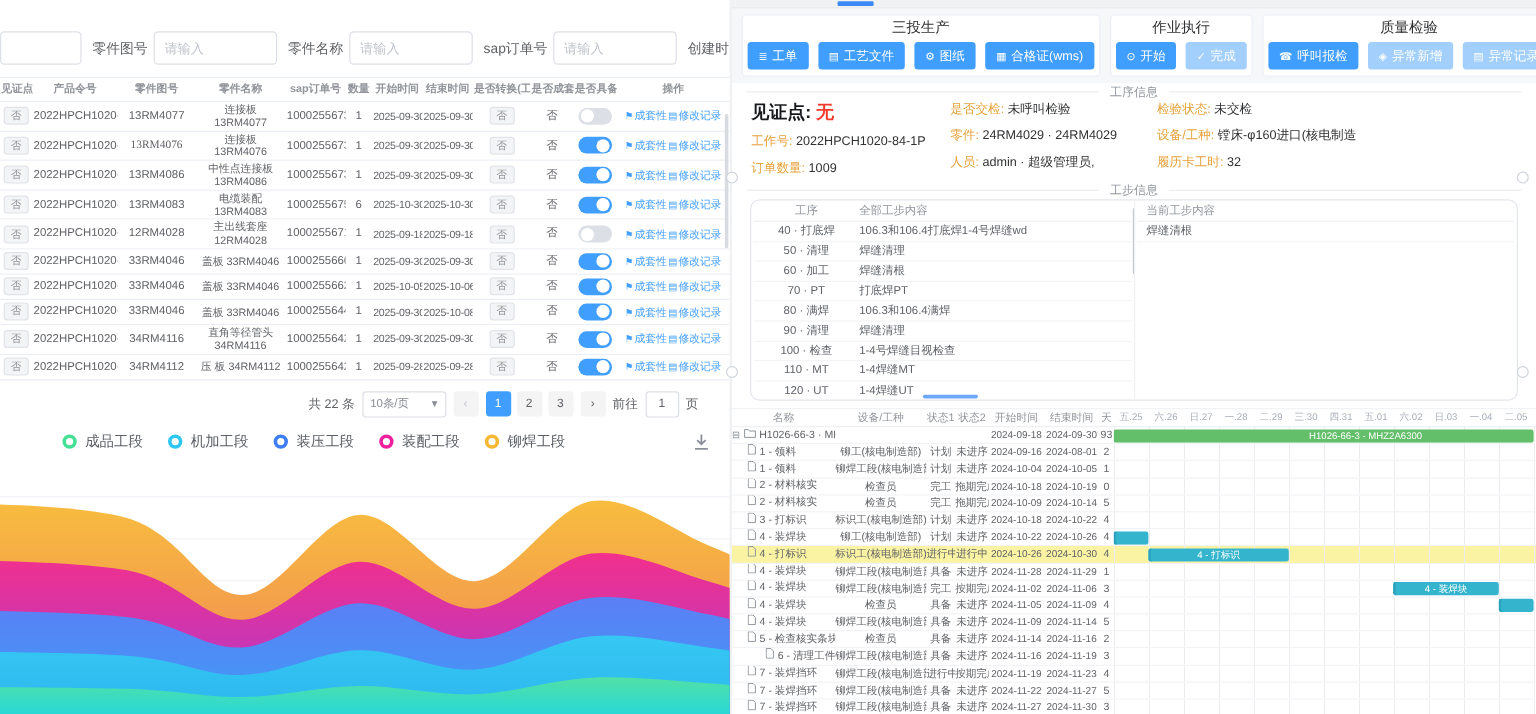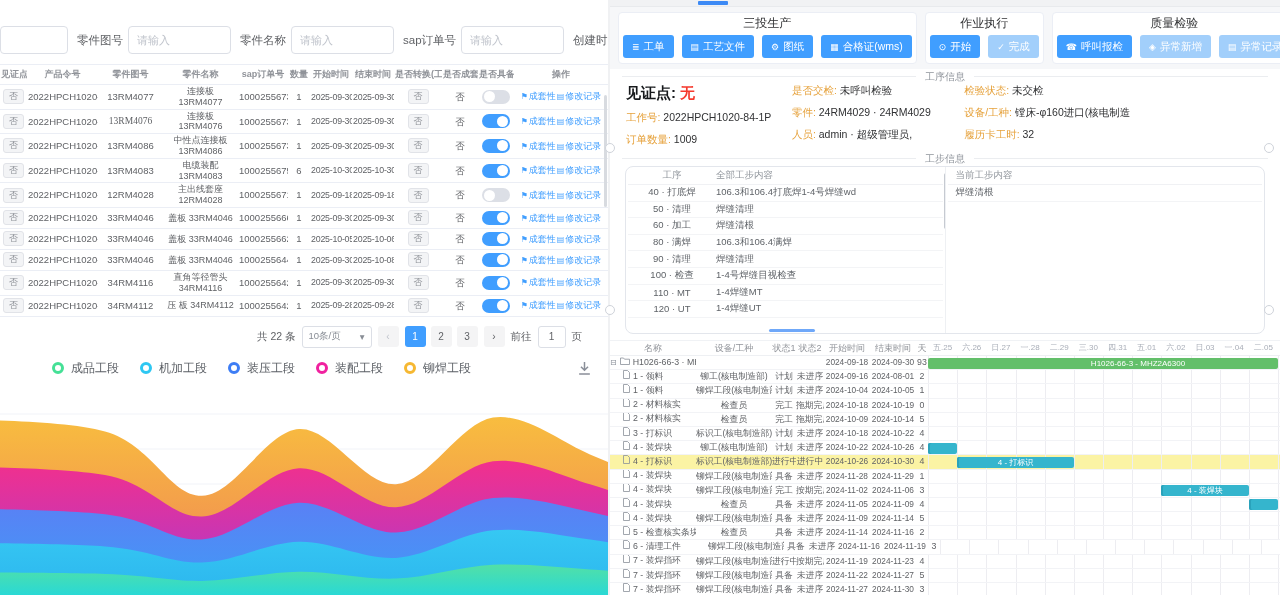--- a/index.html
+++ b/index.html
@@ -532,20 +532,24 @@
             </div>
             <div class="srow">
               <span class="sc1">50 · 清理</span>
               <span class="sc2">焊缝清理</span>
             </div>
             <div class="srow">
               <span class="sc1">60 · 加工</span>
               <span class="sc2">焊缝清根</span>
             </div>
             <div class="srow">
+              <span class="sc1">70 · PT</span>
+              <span class="sc2">打底焊PT</span>
+            </div>
+            <div class="srow">
               <span class="sc1">80 · 满焊</span>
               <span class="sc2">106.3和106.4满焊</span>
             </div>
             <div class="srow">
               <span class="sc1">90 · 清理</span>
               <span class="sc2">焊缝清理</span>
             </div>
             <div class="srow">
               <span class="sc1">100 · 检查</span>
               <span class="sc2">1-4号焊缝目视检查</span>
@@ -800,21 +804,21 @@
           </span>
           <span class="gc" style="width: 76px;">检查员</span>
           <span class="gc" style="width: 24px;">具备</span>
           <span class="gc" style="width: 28px;">未进序</span>
           <span class="gc" style="width: 46px; font-size: 8.3px;">2024-11-14</span>
           <span class="gc" style="width: 46px; font-size: 8.3px;">2024-11-16</span>
           <span class="gc" style="width: 12px;">2</span>
           <div class="g-area"></div>
         </div>
         <div class="g-row">
-          <span class="gc name" style="width: 98px; padding-left: 13px;">
+          <span class="gc name" style="width: 86px; padding-left: 13px; justify-content: flex-end;">
             <span><svg width="7" height="9" viewBox="0 0 7 9">
                 <path d="M.5.5h4l2 2v6h-6z" fill="none" stroke="#8a9099" stroke-width=".8"></path>
               </svg></span>
             <span>6 - 清理工件</span>
           </span>
           <span class="gc" style="width: 76px;">铆焊工段(核电制造部)</span>
           <span class="gc" style="width: 24px;">具备</span>
           <span class="gc" style="width: 28px;">未进序</span>
           <span class="gc" style="width: 46px; font-size: 8.3px;">2024-11-16</span>
           <span class="gc" style="width: 46px; font-size: 8.3px;">2024-11-19</span>

